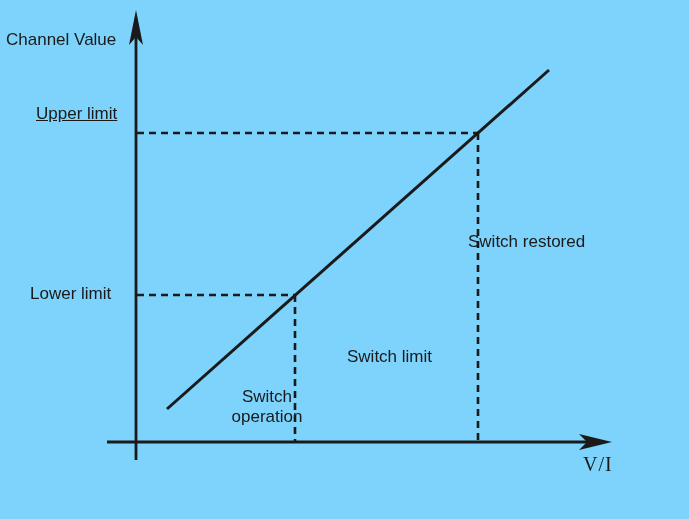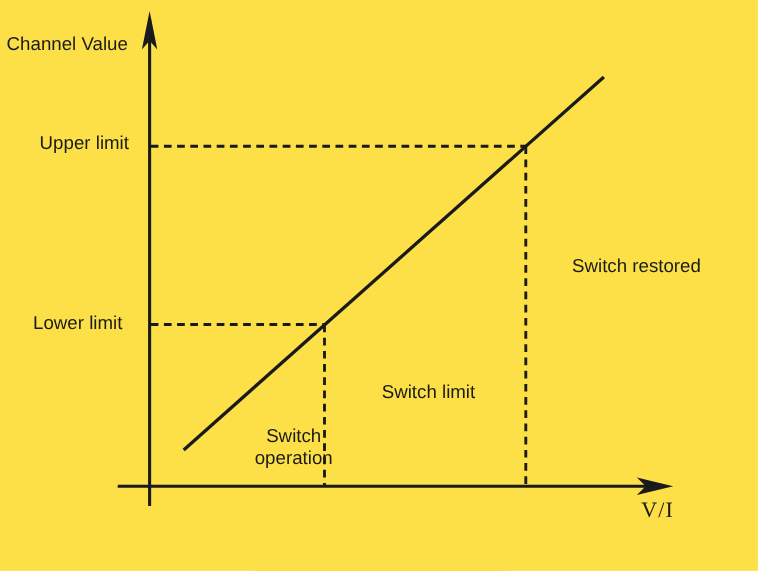--- a/index.html
+++ b/index.html
@@ -1,36 +1,36 @@
 <!DOCTYPE html>
 <html><head>
 <meta charset="utf-8">
 <style>
   html, body { margin: 0; padding: 0; background: #ffffff; }
   .stage {
     position: relative;
     width: 689px;
     height: 519px;
-    background: #fde047;
+    background: #7dd3fc;
     font-family: "Liberation Sans", sans-serif;
     color: #1a1a1a;
     overflow: hidden;
   }
   .stage svg { position: absolute; left: 0; top: 0; }
   .lbl {
     position: absolute;
     font-size: 17px;
     line-height: 1.18;
     white-space: nowrap;
     color: #1a1a1a;
   }
   .lbl-channel-value { left: 6px;   top: 30px;  }
-  .lbl-upper-limit   { left: 36px;  top: 120px; }
+  .lbl-upper-limit   { left: 36px;  top: 104px; text-decoration: underline; }
   .lbl-lower-limit   { left: 30px;  top: 284px; }
-  .lbl-switch-restored { left: 520px; top: 232px; }
+  .lbl-switch-restored { left: 468px; top: 232px; }
   .lbl-switch-stay     { left: 347px; top: 347px; }
   .lbl-switch-operation {
     left: 218px; top: 387px; width: 98px;
     white-space: pre-line;
     text-align: center;
   }
   .lbl-vi {
     left: 583px; top: 453px;
     font-family: "Liberation Serif", serif;
     font-size: 20px;

